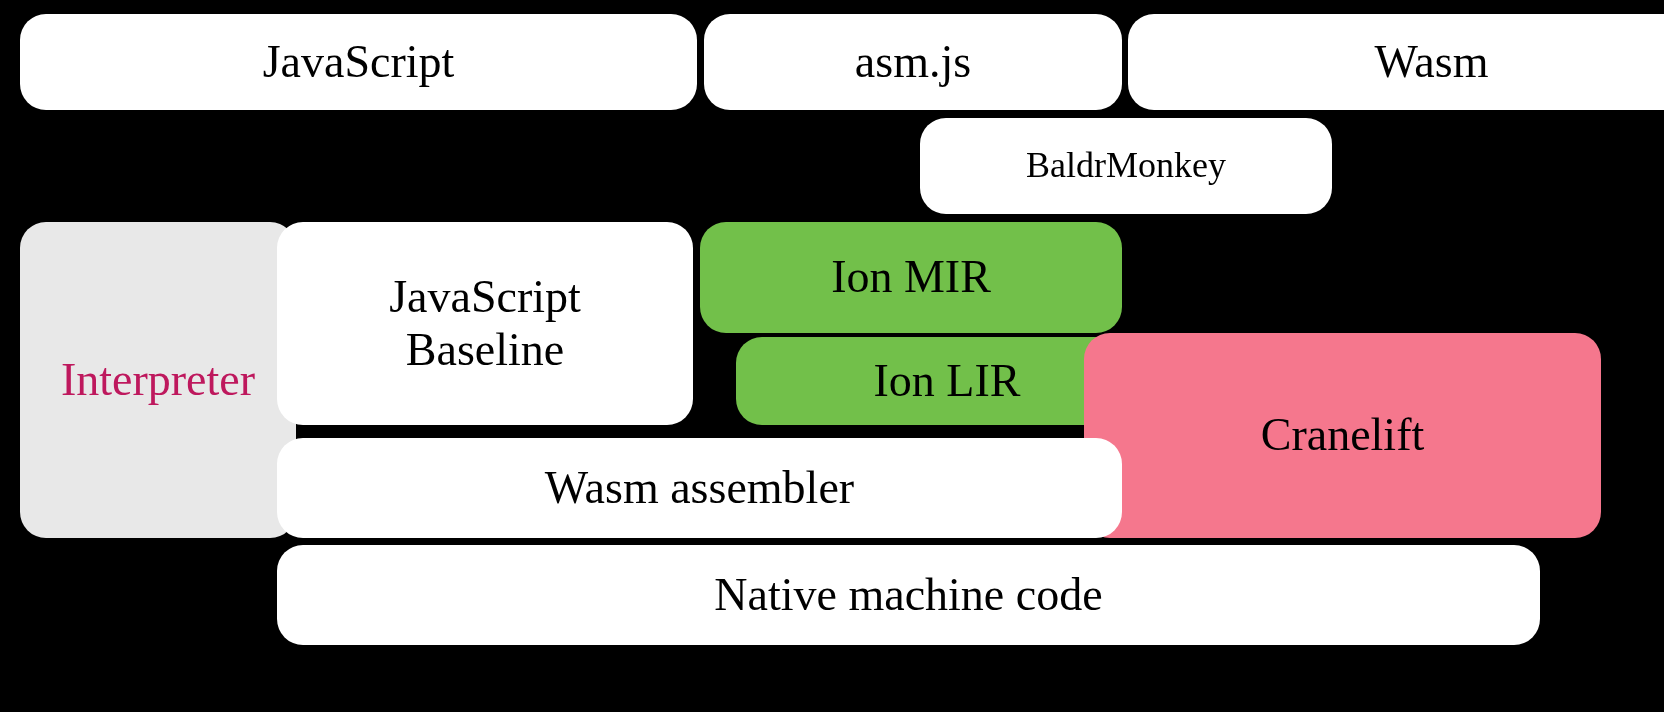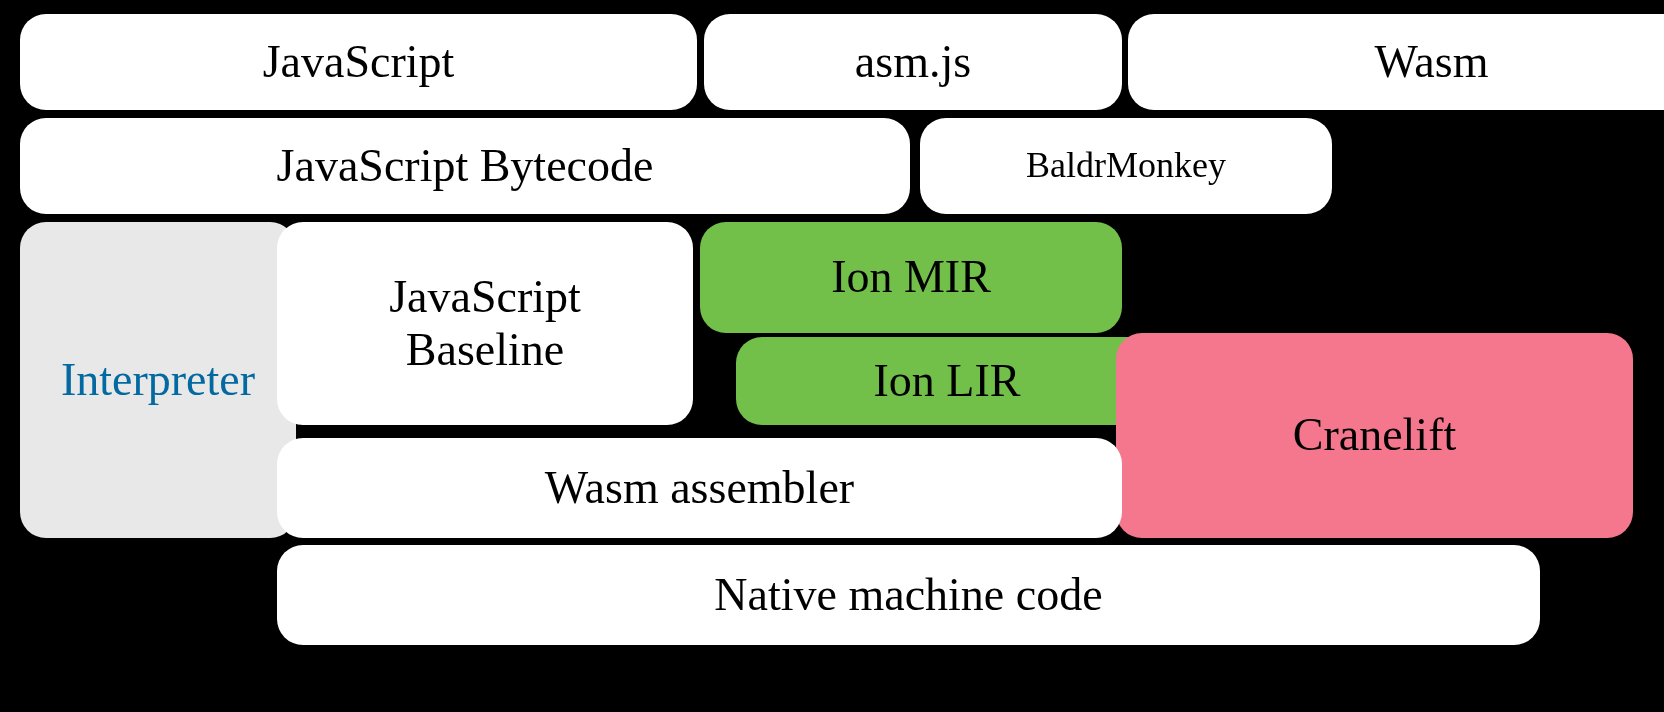--- a/index.html
+++ b/index.html
@@ -32,23 +32,22 @@
     letter-spacing: 0px;
   }
 </style>
 </head>
 <body>
 
 <div id="stage" style="background: rgb(0, 0, 0);">
     <div class="node" style="left: 20px; top: 14px; width: 677px; height: 96px; background: rgb(255, 255, 255); color: rgb(0, 0, 0); font-size: 46px; border-radius: 26px;">JavaScript</div>
     <div class="node" style="left: 704px; top: 14px; width: 418px; height: 96px; background: rgb(255, 255, 255); color: rgb(0, 0, 0); font-size: 46px; border-radius: 26px;">asm.js</div>
     <div class="node" style="left: 1128px; top: 14px; width: 607px; height: 96px; background: rgb(255, 255, 255); color: rgb(0, 0, 0); font-size: 46px; border-radius: 26px;">Wasm</div>
-    <div class="node" style="left: 20px; top: 118px; width: 890px; height: 96px; background: rgb(255, 255, 255); color: rgb(0, 0, 0); font-size: 46px; border-radius: 26px;">JavaScript Bytecode</div>
     <div class="node" style="left: 920px; top: 118px; width: 412px; height: 96px; background: rgb(255, 255, 255); color: rgb(0, 0, 0); font-size: 36px; border-radius: 26px;">BaldrMonkey</div>
-    <div class="node" style="left: 20px; top: 222px; width: 276px; height: 316px; background: rgb(232, 232, 232); color: #0369a1; font-size: 46px; border-radius: 26px;">Interpreter</div>
+    <div class="node" style="left: 20px; top: 222px; width: 276px; height: 316px; background: rgb(232, 232, 232); color: #be185d; font-size: 46px; border-radius: 26px;">Interpreter</div>
     <div class="node" style="left: 277px; top: 222px; width: 416px; height: 203px; background: rgb(255, 255, 255); color: rgb(0, 0, 0); font-size: 46px; border-radius: 26px;">JavaScript
 Baseline</div>
     <div class="node" style="left: 700px; top: 222px; width: 422px; height: 111px; background: rgb(114, 192, 74); color: rgb(0, 0, 0); font-size: 46px; border-radius: 26px;">Ion MIR</div>
     <div class="node" style="left: 736px; top: 337px; width: 422px; height: 88px; background: rgb(114, 192, 74); color: rgb(0, 0, 0); font-size: 46px; border-radius: 26px;">Ion LIR</div>
-    <div class="node" style="left: 1116px; top: 333px; width: 517px; height: 205px; background: rgb(245, 119, 141); color: rgb(0, 0, 0); font-size: 46px; border-radius: 26px;">Cranelift</div>
+    <div class="node" style="left: 1084px; top: 333px; width: 517px; height: 205px; background: rgb(245, 119, 141); color: rgb(0, 0, 0); font-size: 46px; border-radius: 26px;">Cranelift</div>
     <div class="node" style="left: 277px; top: 438px; width: 845px; height: 100px; background: rgb(255, 255, 255); color: rgb(0, 0, 0); font-size: 46px; border-radius: 26px;">Wasm assembler</div>
     <div class="node" style="left: 277px; top: 545px; width: 1263px; height: 100px; background: rgb(255, 255, 255); color: rgb(0, 0, 0); font-size: 46px; border-radius: 26px;">Native machine code</div>
   </div>
 
 </body></html>

